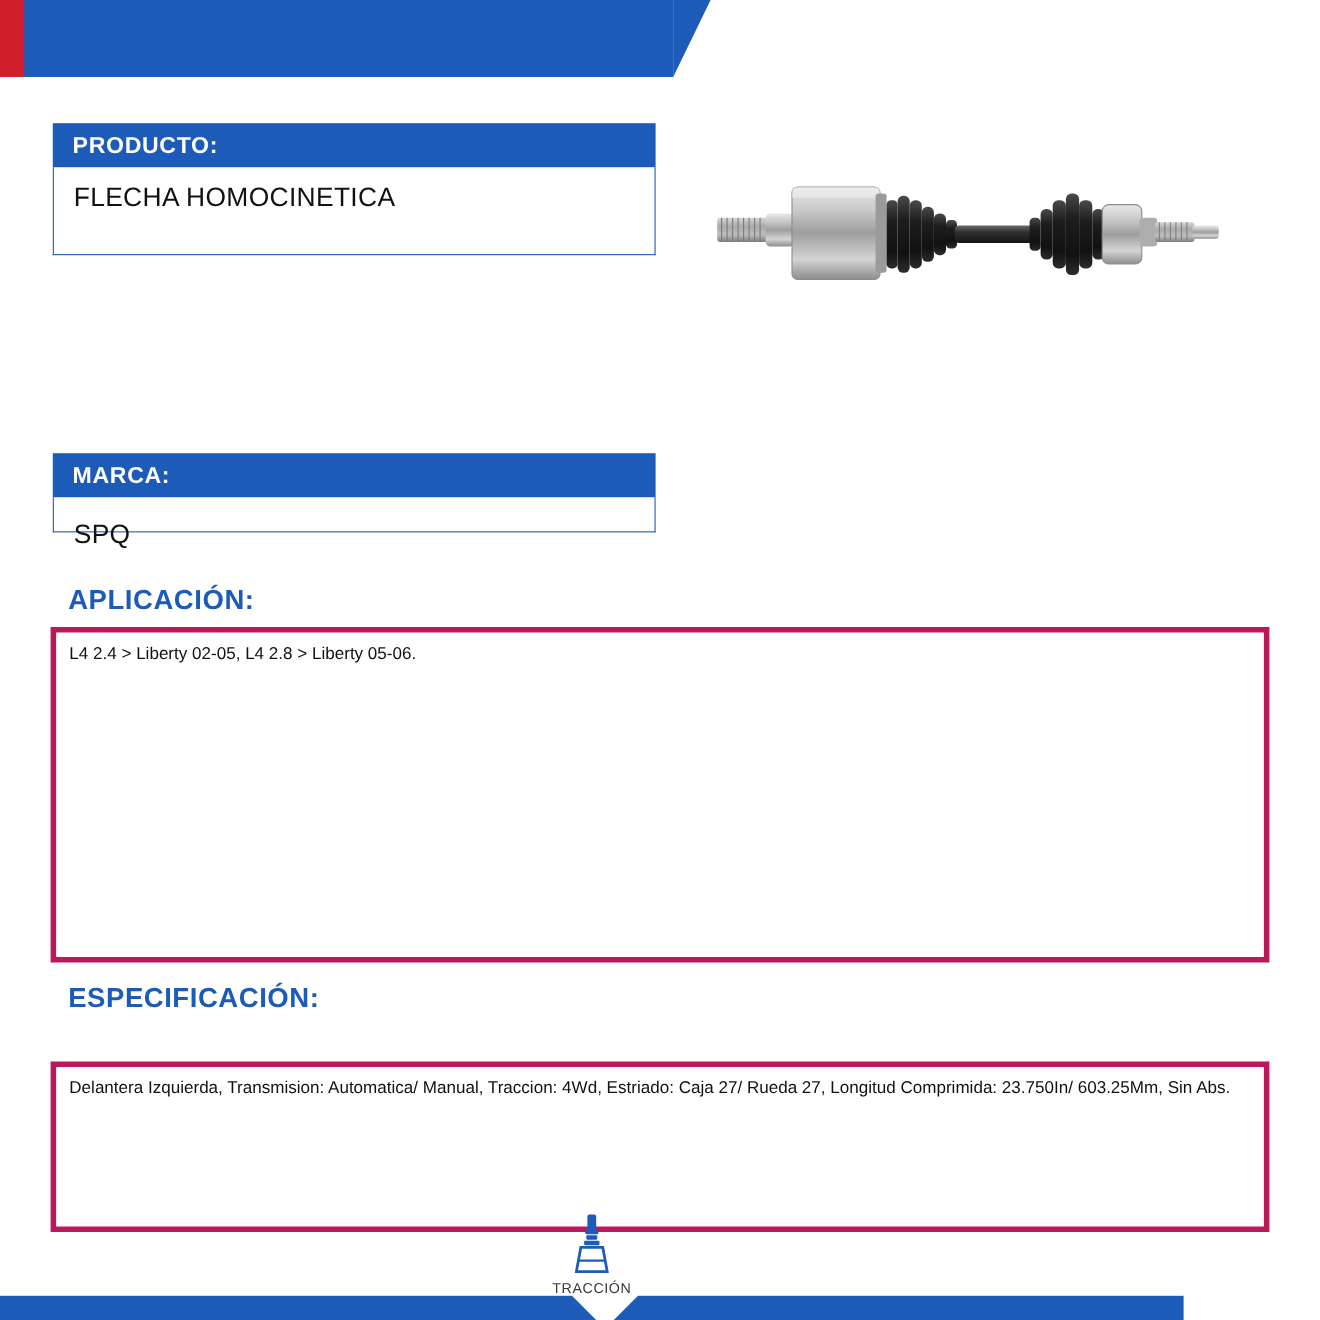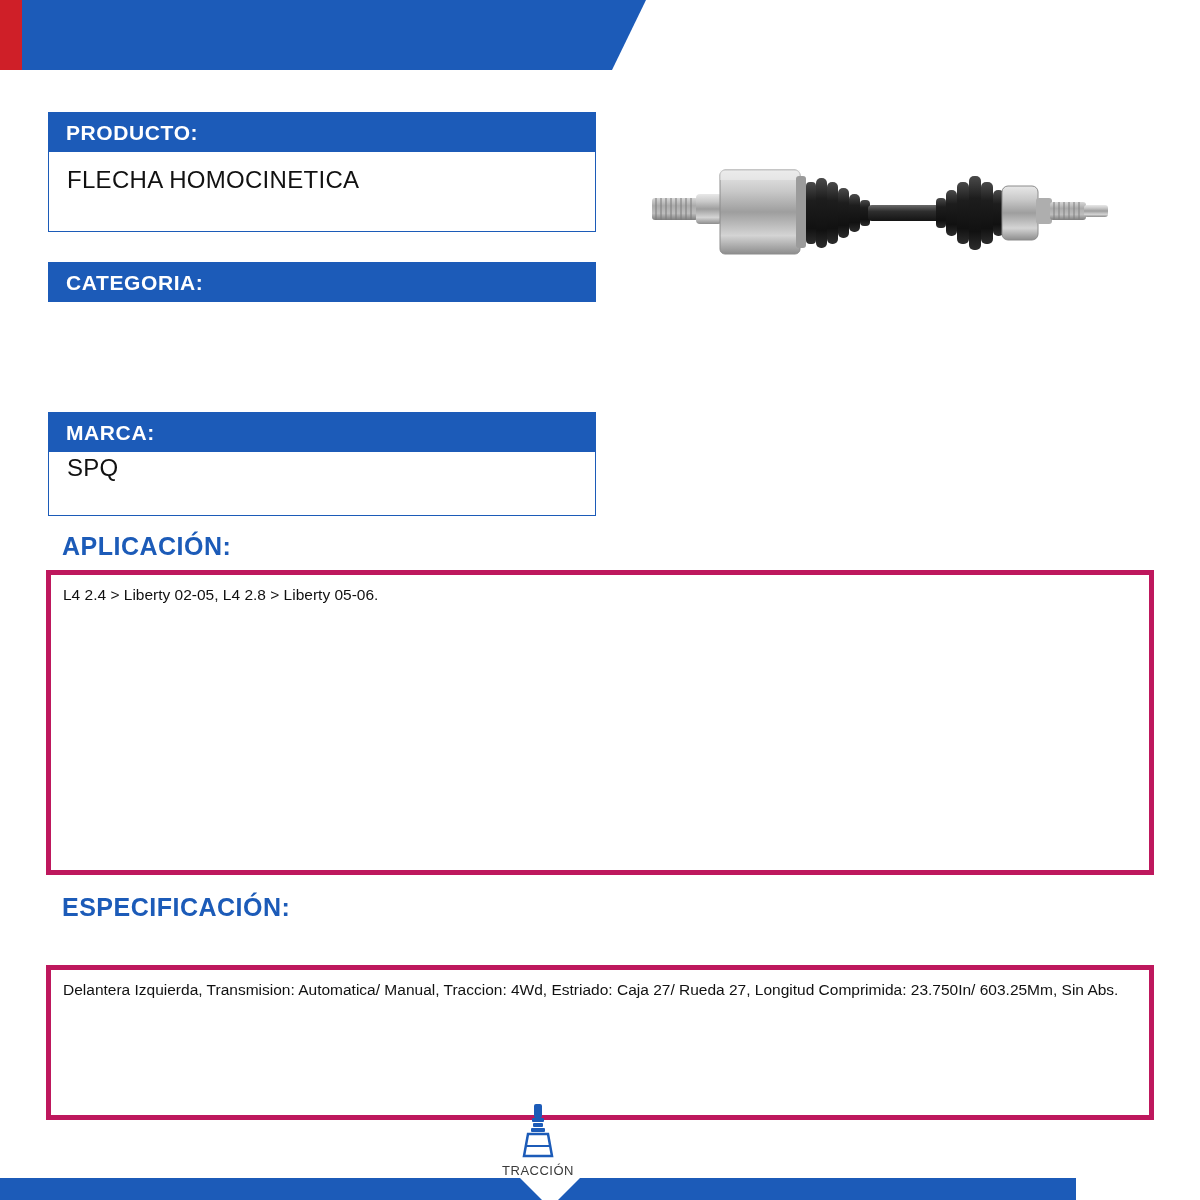--- a/index.html
+++ b/index.html
@@ -77,22 +77,22 @@
     height: 40px;
   }
   .info-value-box {
     border: 1px solid #1c5bb8;
     border-top: none;
     box-sizing: border-box;
     height: 80px;
     padding: 14px 0 0 18px;
   }
   .info-value-box.short {
-    height: 64px;
-    padding-top: 2px;
+    height: 32px;
+    padding-top: 21px;
   }
   .info-value {
     font-size: 24px;
     color: #111111;
     letter-spacing: 0.3px;
   }
 
   #block-producto { top: 112px; }
   #block-categoria { top: 262px; }
   #block-marca { top: 412px; }
@@ -209,21 +209,20 @@
 </div>
 
 <div class="info-block" id="block-producto">
   <div class="info-label">PRODUCTO:</div>
   <div class="info-value-box">
     <span class="info-value">FLECHA HOMOCINETICA</span>
   </div>
 </div>
 
 <div class="info-block" id="block-categoria">
-  <div class="info-label">CATEGORIA:</div>
 </div>
 
 <div class="info-block" id="block-marca">
   <div class="info-label">MARCA:</div>
   <div class="info-value-box short">
     <span class="info-value">SPQ</span>
   </div>
 </div>
 
 <div class="product-image">

